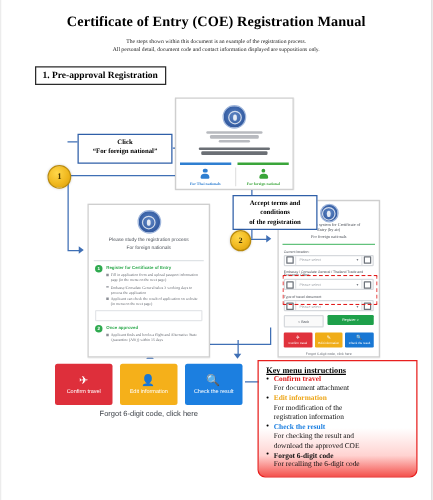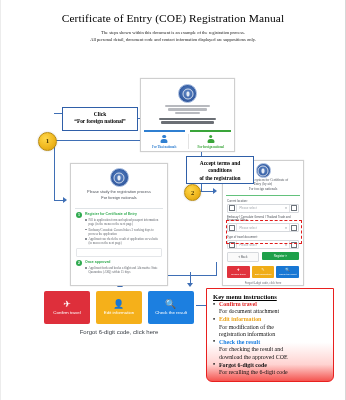--- a/index.html
+++ b/index.html
@@ -13,21 +13,21 @@
     position:relative;width:346px;height:400px;
     background:#fff;
     box-sizing:border-box;
   }
   .page-border-r{position:absolute;right:0;top:0;width:1px;height:400px;background:#d7d7d7;}
   .page-border-l{position:absolute;left:0;top:0;width:1px;height:400px;background:#ececec;}
 
   
   .doc-title{
     position:absolute;left:0;top:12px;width:346px;text-align:center;
-    font-size:11.4px;font-weight:normal;letter-spacing:.1px;color:#000;
+    font-size:11.4px;font-weight:bold;letter-spacing:.1px;color:#000;
   }
   .doc-sub{
     position:absolute;left:0;width:346px;text-align:center;
     font-size:4.5px;color:#1a1a1a;
   }
   .doc-sub.l1{top:30px;}
   .doc-sub.l2{top:37px;}
 
   .section-box{
     position:absolute;left:28px;top:53px;
@@ -203,20 +203,21 @@
 </head>
 <body>
 
 <div class="page">
   <div class="page-border-l"></div>
   <div class="page-border-r"></div>
 
   <div class="doc-title">Certificate of Entry (COE) Registration Manual</div>
   <div class="doc-sub l1">The steps shown within this document is an example of the registration process.</div>
   <div class="doc-sub l2">All personal detail, document code and contact information displayed are suppositions only.</div>
+  <div class="section-box">1. Pre-approval Registration</div>
 
   <div class="ln lnh" style="left:54px;top:113px;width:9px;"></div>
 
   <div class="ln lnh" style="left:138px;top:118px;width:12px;"></div>
 
   <div class="ln lnh" style="left:54px;top:140px;width:148px;"></div>
   <div class="ln lnv" style="left:201px;top:140px;height:18px;"></div>
 
   <div class="ln lnv" style="left:54px;top:140px;height:60px;"></div>
   <div class="ln lnh" style="left:54px;top:200px;width:10px;"></div>

